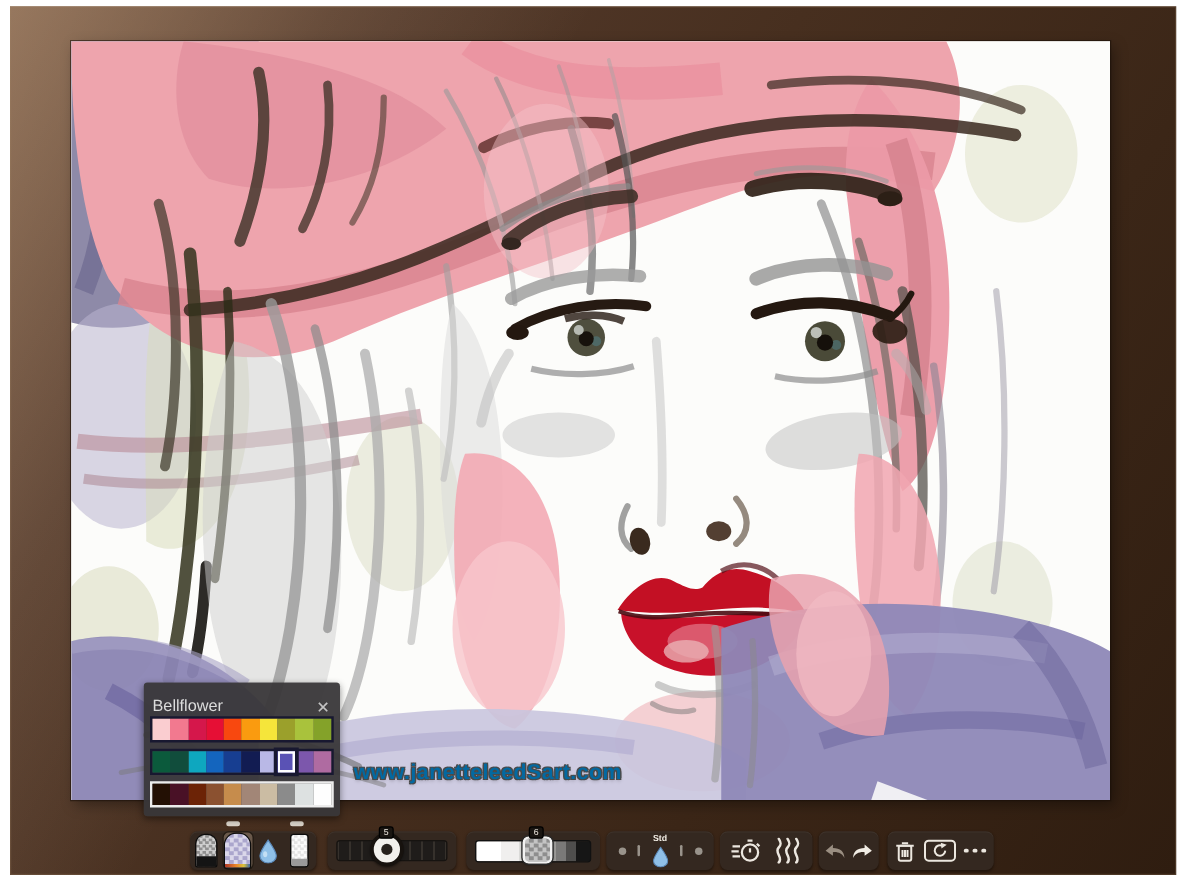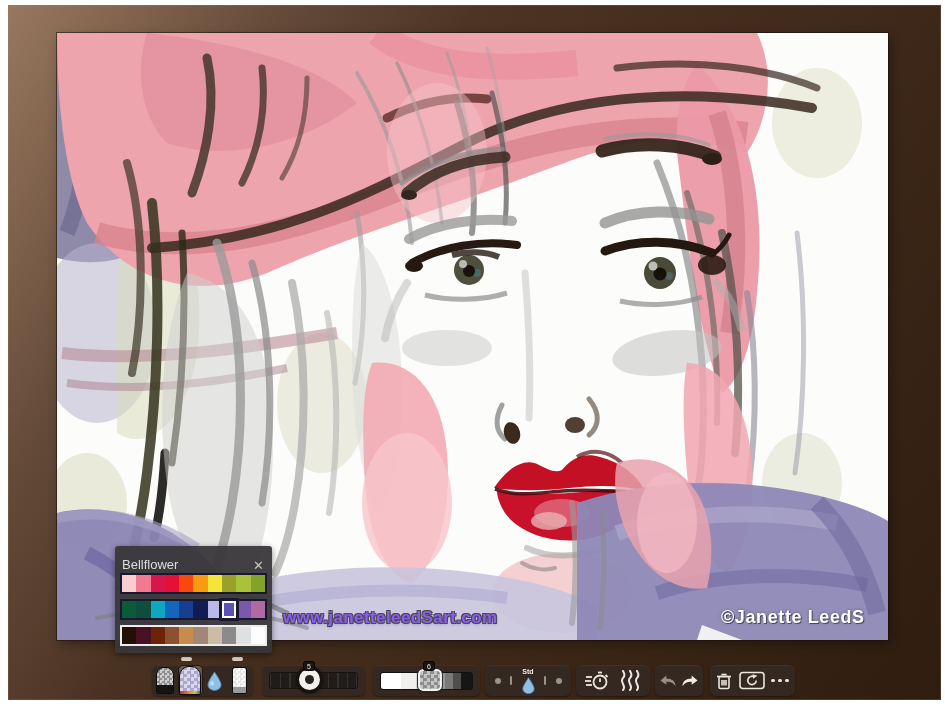--- a/index.html
+++ b/index.html
@@ -19,21 +19,21 @@
   }
   
   .canvas{
     position:absolute;left:57px;top:33px;width:831px;height:607px;
     background:#fcfcfa;
     box-shadow:0 0 0 1px rgba(25,15,8,.55), 3px 4px 10px rgba(0,0,0,.35);
   }
   .canvas svg{display:block;width:831px;height:607px;}
   .watermark{
     position:absolute;left:226px;top:575px;
-    font-size:17px;font-weight:bold;letter-spacing:.4px;color:#8b5cf6;
+    font-size:17px;font-weight:bold;letter-spacing:.4px;color:#0369a1;
     text-shadow:-1px -1px 0 #4a4a4a,1px -1px 0 #4a4a4a,-1px 1px 0 #4a4a4a,1px 1px 0 #4a4a4a,0 2px 3px rgba(0,0,0,.25);
     white-space:nowrap;
   }
   .signature{
     position:absolute;left:664px;top:574px;
     font-size:18px;font-weight:bold;letter-spacing:.6px;color:#ffffff;
     text-shadow:1px 1px 0 rgba(60,60,70,.8),0 0 3px rgba(40,40,50,.5);
     white-space:nowrap;
   }
   
@@ -240,21 +240,20 @@
     <path d="M645 592 L685 607 L640 607 Z" fill="#fafafa" opacity=".9"></path>
 
     <g stroke-linecap="round" fill="none">
       <path d="M515 470 C520 510 520 550 515 590" stroke="#9a9a9a" stroke-width="6" opacity=".6"></path>
       <path d="M545 480 C548 515 548 555 543 595" stroke="#8a8a8a" stroke-width="5" opacity=".5"></path>
       <path d="M60 555 C120 545 180 555 230 580" stroke="#6a6a6a" stroke-width="5" opacity=".6"></path>
       <path d="M40 585 C110 570 190 575 250 595" stroke="#7a7a7a" stroke-width="4" opacity=".5"></path>
     </g>
   </svg>
   <div class="watermark">www.janetteleedSart.com</div>
-  <div class="signature">©Janette LeedS</div>
 </div>
 
 <div class="palette">
   <div class="palette-header">
     <span class="palette-title">Bellflower</span>
     <span class="palette-close">✕</span>
   </div>
   <div class="palette-rows">
       <div class="swatch-row">
         <div class="swatch" style="background: rgb(250, 205, 208);"></div>

